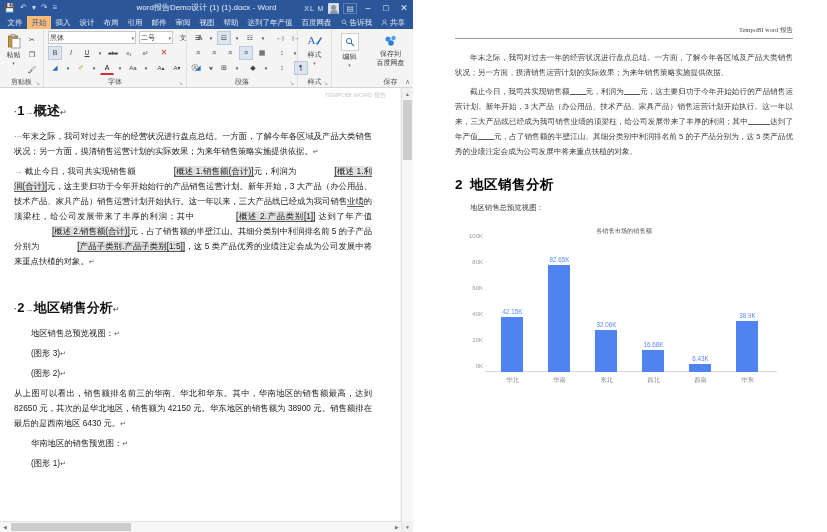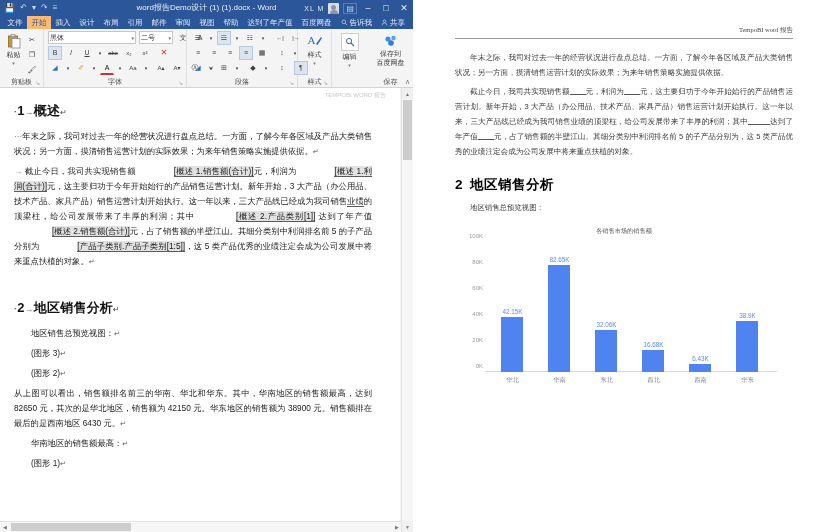--- a/index.html
+++ b/index.html
@@ -367,21 +367,21 @@
           </p>
           <p class="dp ind1">
             <span>(图形 2)</span><span class="pm">↵</span>
           </p>
 
           <p class="dp" style="margin-top:4px;">
             <span>从上图可以看出，销售额排名前三的华南、华北和华东。其中，华南地区的销售额最高，达到 82650 元，其次的是华北地区，销售额为 42150 元。华东地区的销售额为 38900 元。销售额排在最后的是西南地区 6430 元。</span><span class="pm">↵</span>
           </p>
 
           <p class="dp ind1">
-            <span>华南地区的销售额最高：</span><span class="pm">↵</span>
+            <span>华南地区的销售预览图：</span><span class="pm">↵</span>
           </p>
           <p class="dp ind1">
             <span>(图形 1)</span><span class="pm">↵</span>
           </p>
         </div>
       </div>
 
       <div class="hscroll">
         <span class="hs-l">◀</span>
         <span class="hs-thumb"></span>

